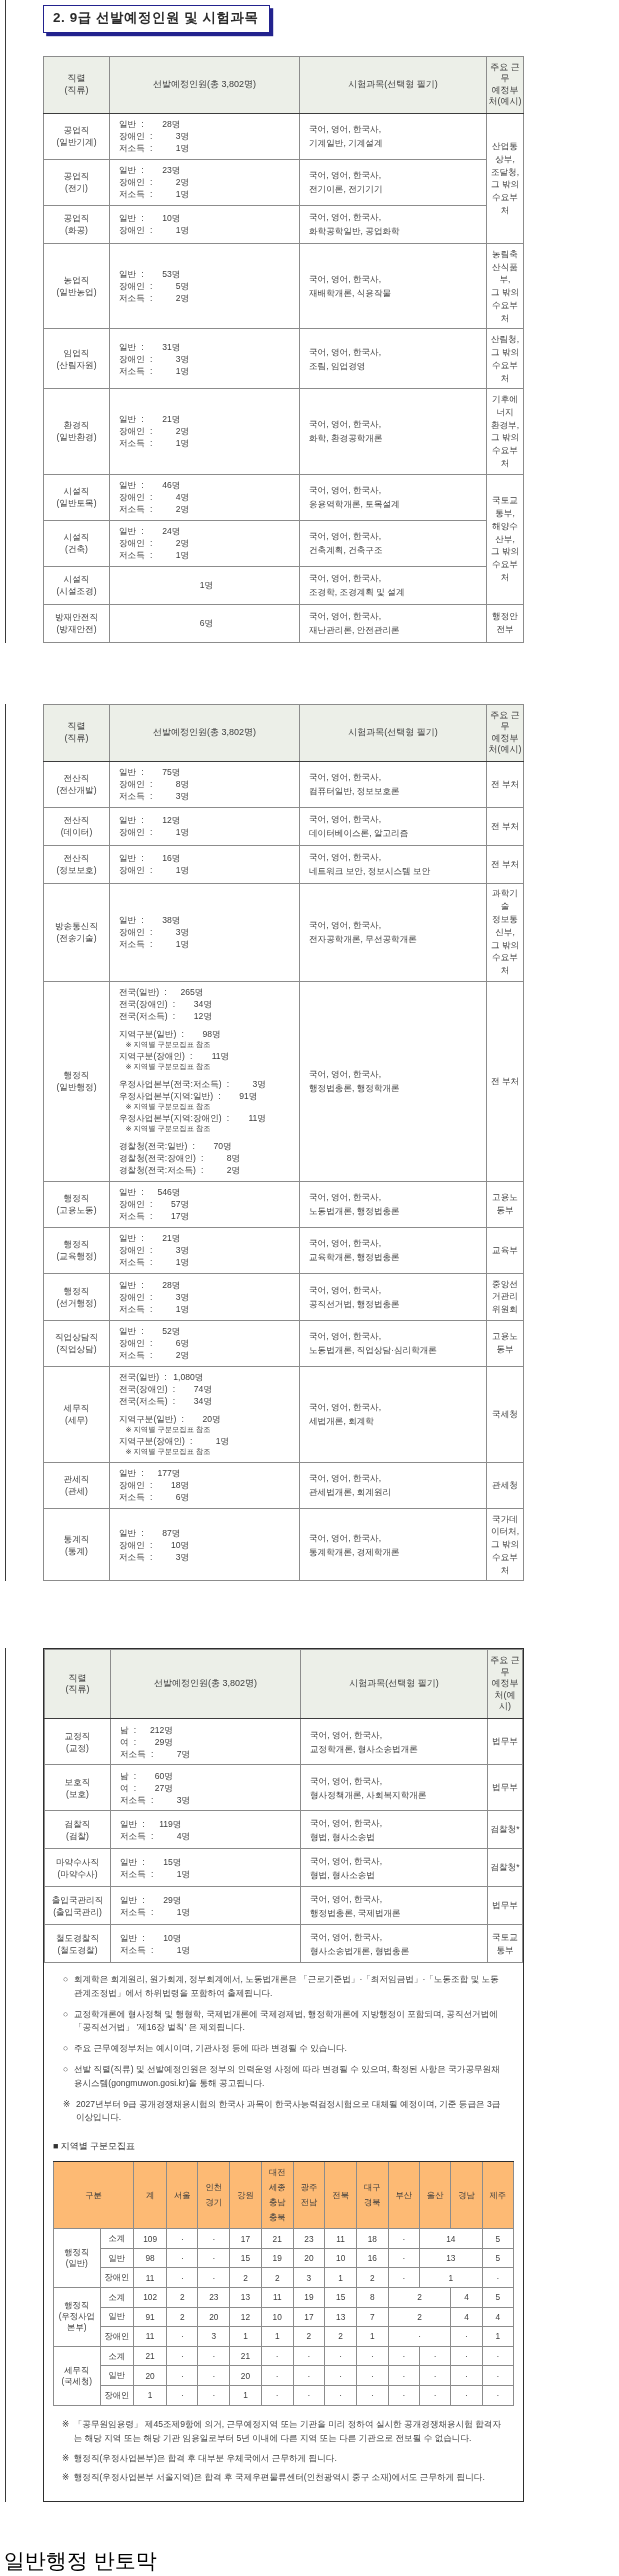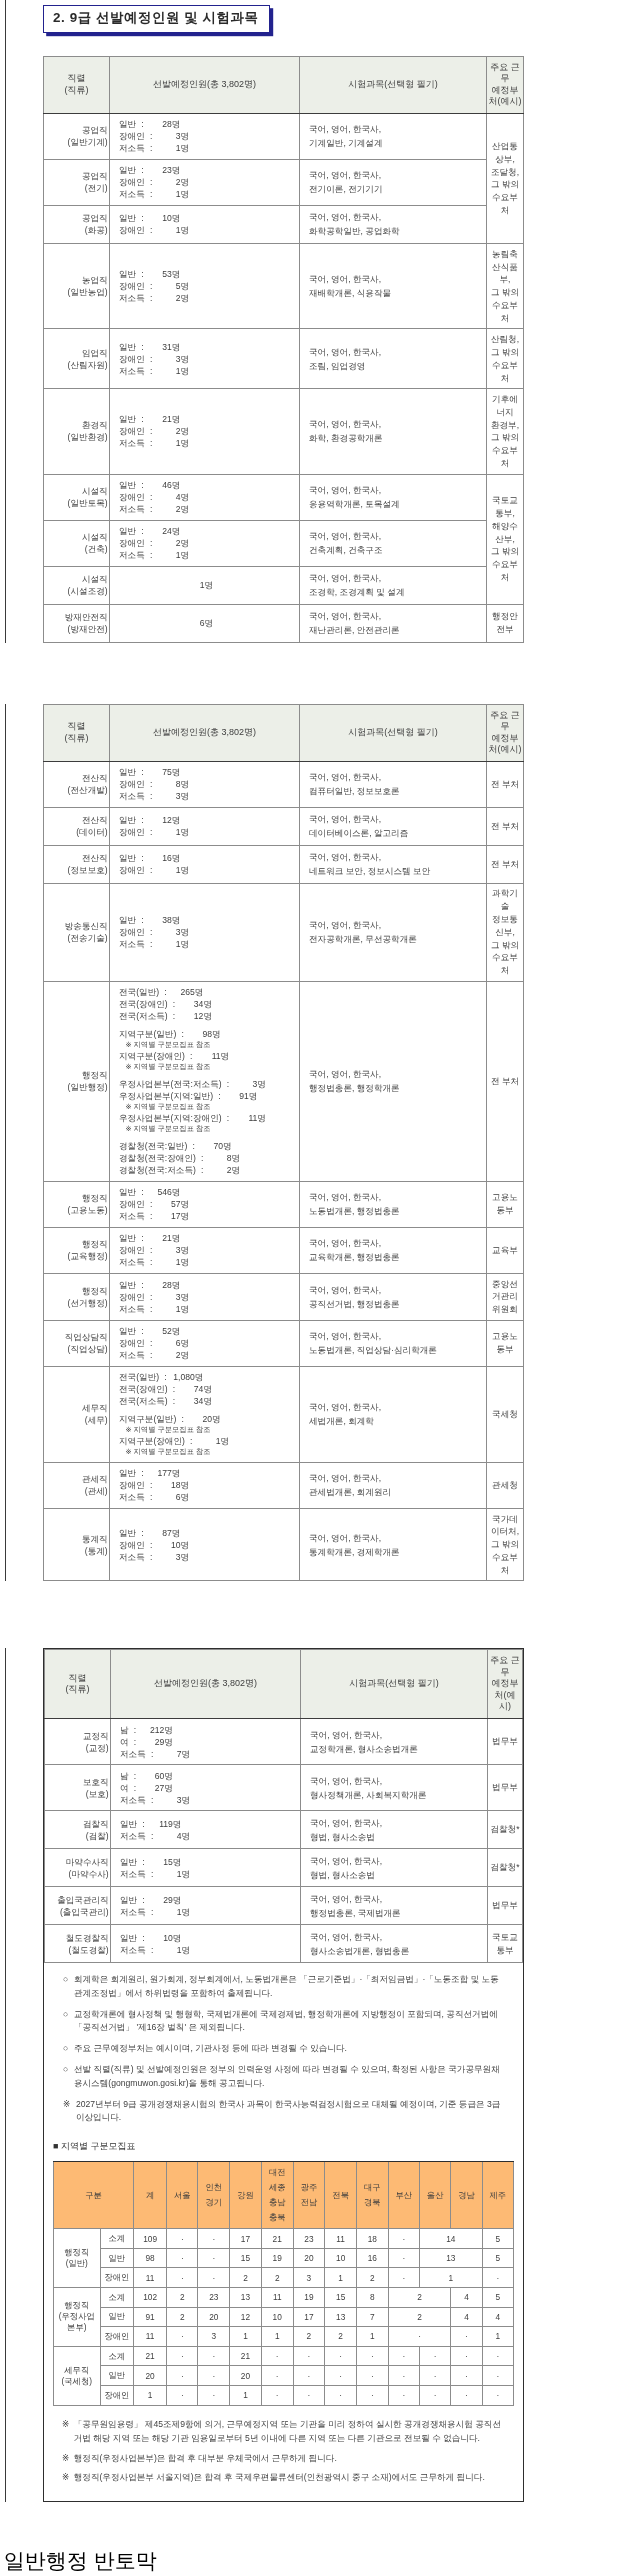--- a/index.html
+++ b/index.html
@@ -13,41 +13,41 @@
 
   .title-box{display:inline-block;padding:3.2px 10.2px 4.5px 9px;margin:0 0 23px 0;
     border:1.3px solid #22228e;box-shadow:3.2px 3.2px 0 0 #22228e;background:#fff;
     font-size:13.4px;font-weight:bold;color:#2a2a2a;letter-spacing:0.6px;}
 
   
   table.jt{border-collapse:collapse;width:100%;border:1.3px solid #2e2e2e;table-layout:fixed;}
   table.jt td{border:0.6px solid #8c8c8c;font-size:8.6px;color:#3e3e3e;}
   table.jt tr.hd td{background:#ecefe8;text-align:center;font-size:9px;padding:5.1px 1.3px;
     border-bottom:1.9px double #3c3c3c;line-height:11.5px;}
-  td.series{text-align:right;line-height:12px;padding:3.8px 1.3px;}
+  td.series{text-align:center;line-height:12px;padding:3.8px 1.3px;}
   td.counts{padding:4.5px 5.1px 4.5px 9px;vertical-align:middle;}
   td.subjects{padding:4.5px 3.8px 4.5px 9px;line-height:14px;vertical-align:middle;}
   td.dept{text-align:center;line-height:12.8px;padding:3.8px 1.3px;vertical-align:middle;}
   .cline{display:flex;line-height:12px;}
   .clb{white-space:pre;}
   .ccl{margin:0 3.8px 0 5.1px;}
   .cvl{min-width:33px;text-align:right;}
   .ccenter{text-align:center;line-height:12px;}
   .cnote{font-size:7.3px;color:#4a4a4a;line-height:10.2px;padding-left:6.4px;}
   .cgap{height:5.7px;}
 
   
   .docbox{border:1.3px solid #2e2e2e;}
   .docbox table.jt{border:none;border-bottom:1.3px solid #2e2e2e;}
   .fnote{padding:9px 16.6px 0 19px;line-height:13.4px;font-size:8.6px;text-indent:-6.4px;margin-left:6.4px;}
   #notes{padding:2.6px 16.6px 0 19px;}
   .note{display:flex;gap:5.7px;margin:7.7px 0;line-height:13.4px;font-size:8.6px;}
   .nb{flex:0 0 auto;}
   .nt{flex:1;}
-  .region-title{padding:7.7px 0 0 9px;font-size:9px;color:#333;}
+  .region-title{padding:7.7px 0 0 9px;font-size:9px;color:#333;font-family:Liberation Serif, serif;}
   #region-table{padding:7.7px 9px 2.6px 9px;}
   table.rt{border-collapse:collapse;width:100%;border:1.3px solid #2e2e2e;border-top:1.9px double #2e2e2e;}
   table.rt td{border:0.6px solid #8c8c8c;font-size:8.3px;text-align:center;color:#3e3e3e;}
   table.rt tr.hd td{background:#fdba74;padding:3.2px 0.6px;line-height:15px;}
   table.rt td.gname{line-height:11px;width:54px;}
   table.rt td.rlabel{width:37px;padding:2.6px 1.3px;}
   table.rt td.num{height:16.6px;width:35px;}
   table.rt td.total{width:36px;}
   #region-footnotes{padding:3.8px 15.3px 10.2px 18px;}
   .rfn{display:flex;gap:4.5px;margin:6.4px 0;line-height:13.4px;font-size:8.6px;}
@@ -1133,21 +1133,21 @@
               <td class="num">·</td>
               <td class="num">·</td>
               <td class="num">·</td>
             </tr>
           </tbody>
         </table>
       </div>
     <div id="region-footnotes">
         <div class="rfn">
           <span class="nb">※</span>
-          <span class="nt">「공무원임용령」 제45조제9항에 의거, 근무예정지역 또는 기관을 미리 정하여 실시한 공개경쟁채용시험 공직선거법 해당 지역 또는 해당 기관 임용일로부터 5년 이내에 다른 지역 또는 다른 기관으로 전보될 수 없습니다.</span>
+          <span class="nt">「공무원임용령」 제45조제9항에 의거, 근무예정지역 또는 기관을 미리 정하여 실시한 공개경쟁채용시험 합격자는 해당 지역 또는 해당 기관 임용일로부터 5년 이내에 다른 지역 또는 다른 기관으로 전보될 수 없습니다.</span>
         </div>
         <div class="rfn">
           <span class="nb">※</span>
           <span class="nt">행정직(우정사업본부)은 합격 후 대부분 우체국에서 근무하게 됩니다.</span>
         </div>
         <div class="rfn">
           <span class="nb">※</span>
           <span class="nt">행정직(우정사업본부 서울지역)은 합격 후 국제우편물류센터(인천광역시 중구 소재)에서도 근무하게 됩니다.</span>
         </div>
       </div>

